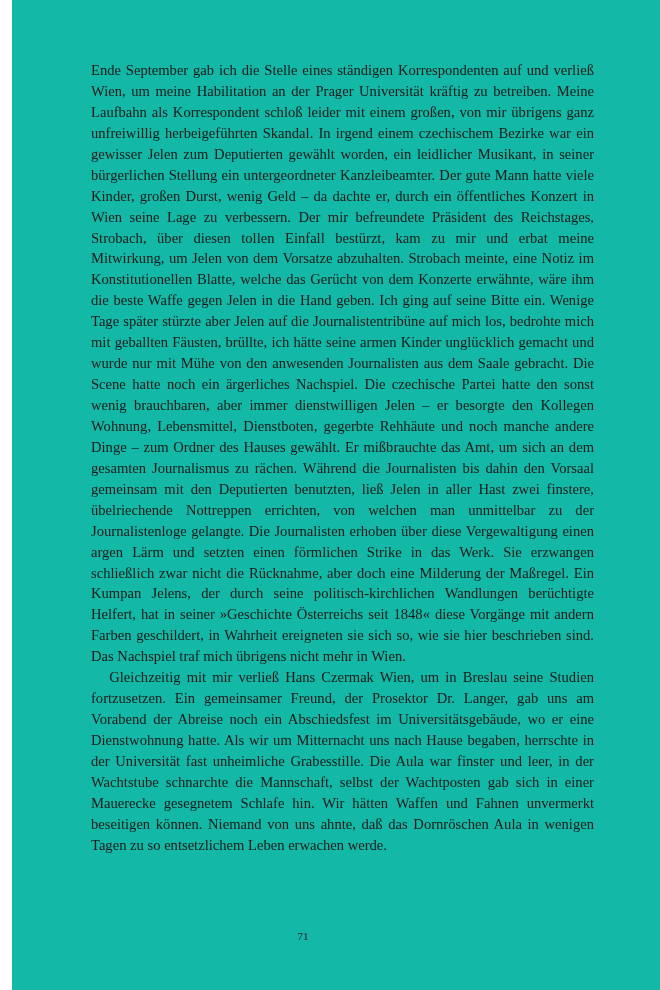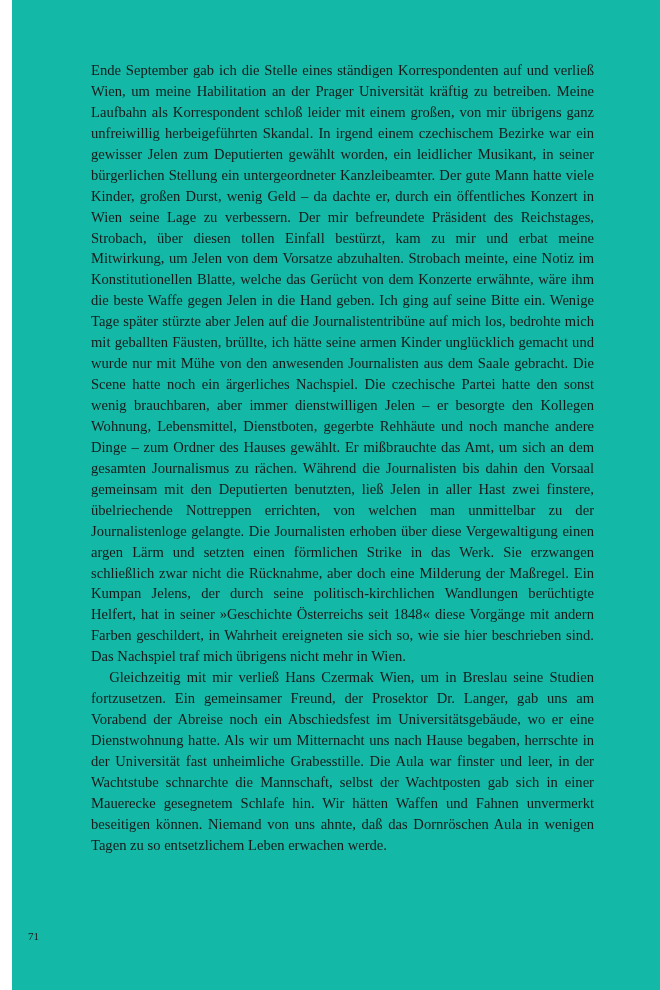--- a/index.html
+++ b/index.html
@@ -41,25 +41,24 @@
   .para + .para {
     text-indent: 1.25em;
   }
   .para .it {
   }
   .folio {
     position: absolute;
     left: 0;
     top: 930px;
     width: 582px;
-    text-align: left;
+    text-align: center;
     font-size: 11px;
     color: #1a1a1a;
     font-family: "Liberation Serif", serif;
-    padding-left: 16px;
   }
 </style>
 </head>
 <body>
 
 <div class="page">
   <div class="text-block">
     <p class="para" id="para-1">    Ende September gab ich die Stelle eines ständigen Korrespondenten auf und verließ Wien, um meine Habilitation an der Prager Universität kräftig zu betreiben. Meine Laufbahn als Korrespondent schloß leider mit einem großen, von mir übrigens ganz unfreiwillig herbeigeführten Skandal. In irgend einem czechischem Bezirke war ein gewisser Jelen zum Deputierten gewählt worden, ein leidlicher Musikant, in seiner bürgerlichen Stellung ein untergeordneter Kanzleibeamter. Der gute Mann hatte viele Kinder, großen Durst, wenig Geld – da dachte er, durch ein öffentliches Konzert in Wien seine Lage zu verbessern. Der mir befreundete Präsident des Reichstages, Strobach, über diesen tollen Einfall bestürzt, kam zu mir und erbat meine Mitwirkung, um Jelen von dem Vorsatze abzuhalten. Strobach meinte, eine Notiz im Konstitutionellen Blatte, welche das Gerücht von dem Konzerte erwähnte, wäre ihm die beste Waffe gegen Jelen in die Hand geben. Ich ging auf seine Bitte ein. Wenige Tage später stürzte aber Jelen auf die Journalistentribüne auf mich los, bedrohte mich mit geballten Fäusten, brüllte, ich hätte seine armen Kinder unglücklich gemacht und wurde nur mit Mühe von den anwesenden Journalisten aus dem Saale gebracht. Die Scene hatte noch ein ärgerliches Nachspiel. Die czechische Partei hatte den sonst wenig brauchbaren, aber immer dienstwilligen Jelen – er besorgte den Kollegen Wohnung, Lebensmittel, Dienstboten, gegerbte Rehhäute und noch manche andere Dinge – zum Ordner des Hauses gewählt. Er mißbrauchte das Amt, um sich an dem gesamten Journalismus zu rächen. Während die Journalisten bis dahin den Vorsaal gemeinsam mit den Deputierten benutzten, ließ Jelen in aller Hast zwei finstere, übelriechende Nottreppen errichten, von welchen man unmittelbar zu der Journalistenloge gelangte. Die Journalisten erhoben über diese Vergewaltigung einen argen Lärm und setzten einen förmlichen Strike in das Werk. Sie erzwangen schließlich zwar nicht die Rücknahme, aber doch eine Milderung der Maßregel. Ein Kumpan Jelens, der durch seine politisch-kirchlichen Wandlungen berüchtigte Helfert, hat in seiner »Geschichte Österreichs seit 1848« diese Vorgänge mit andern Farben geschildert, in Wahrheit ereigneten sie sich so, wie sie hier beschrieben sind. Das Nachspiel traf mich übrigens nicht mehr in Wien.</p>
     <p class="para" id="para-2">Gleichzeitig mit mir verließ Hans Czermak Wien, um in Breslau seine Studien fortzusetzen. Ein gemeinsamer Freund, der Prosektor <span class="it">Dr.</span> Langer, gab uns am Vorabend der Abreise noch ein Abschiedsfest im Universitätsgebäude, wo er eine Dienstwohnung hatte. Als wir um Mitternacht uns nach Hause begaben, herrschte in der Universität fast unheimliche Grabesstille. Die Aula war finster und leer, in der Wachtstube schnarchte die Mannschaft, selbst der Wachtposten gab sich in einer Mauerecke gesegnetem Schlafe hin. Wir hätten Waffen und Fahnen unvermerkt beseitigen können. Niemand von uns ahnte, daß das Dornröschen Aula in wenigen Tagen zu so entsetzlichem Leben erwachen werde.</p>
   </div>

